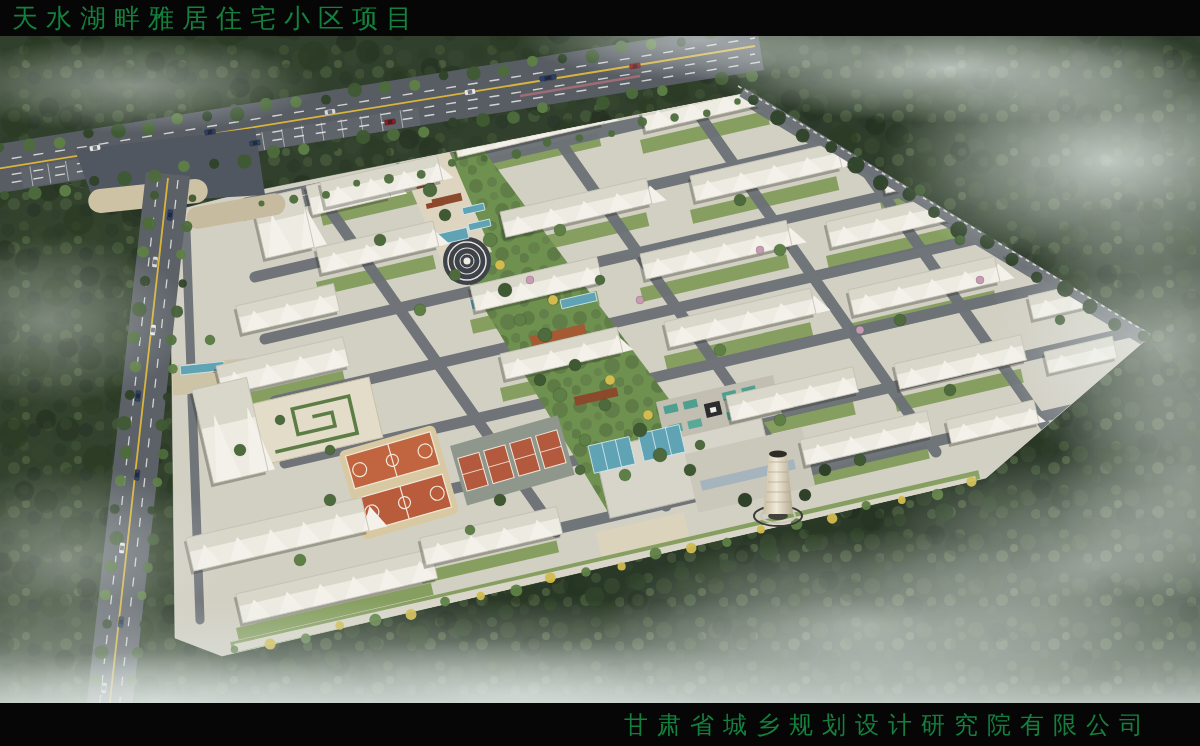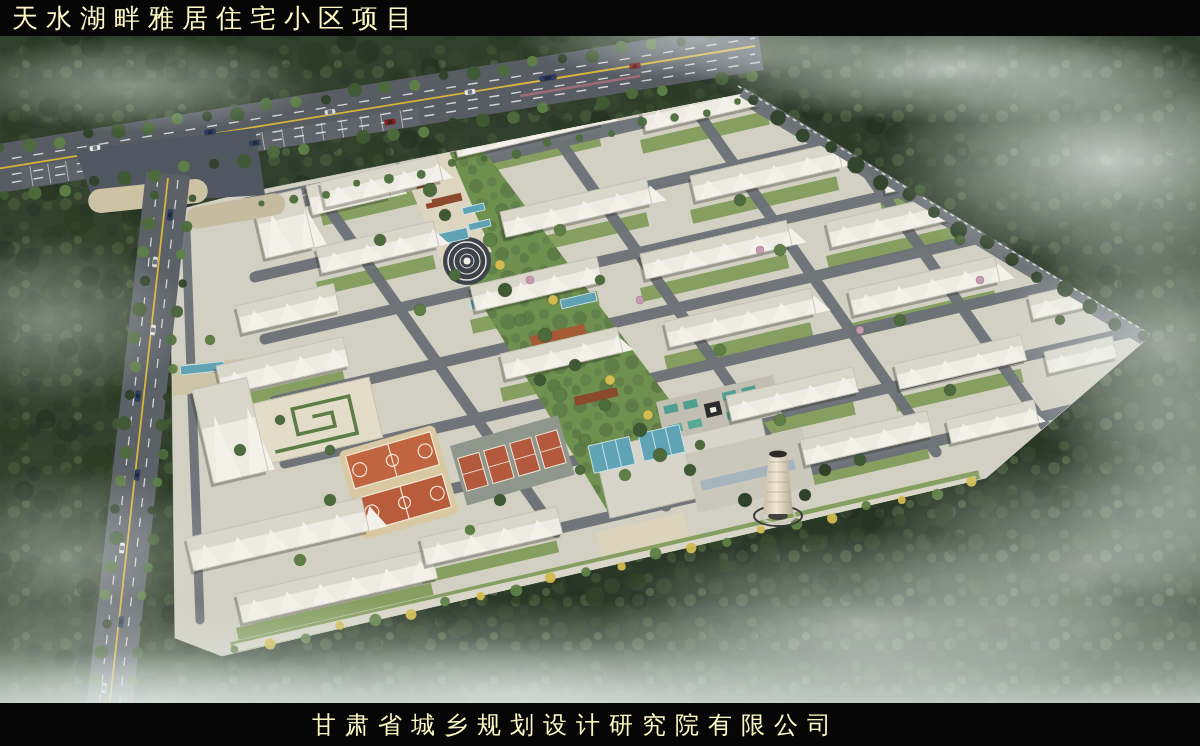--- a/index.html
+++ b/index.html
@@ -1,22 +1,22 @@
 <!DOCTYPE html>
 <html><head>
 <meta charset="utf-8">
 <style>
   html,body{margin:0;padding:0;background:#000;}
   .stage{position:relative;width:1200px;height:746px;background:#6e7f65;overflow:hidden;
          font-family:"DejaVu Serif","Liberation Serif",serif;}
   .stage svg{position:absolute;left:0;top:0;}
-  .bar{position:absolute;left:0;right:0;background:#060606;color:#fef9c3;z-index:5;
+  .bar{position:absolute;left:0;right:0;background:#060606;color:#15803d;z-index:5;
        white-space:nowrap;overflow:hidden;}
   .bar.top{top:0;height:36px;line-height:37px;font-size:26px;letter-spacing:8px;padding-left:12px;}
-  .bar.bottom{bottom:0;height:43px;line-height:44px;font-size:24px;letter-spacing:9px;text-align:center;padding-right:48px;}
+  .bar.bottom{bottom:0;height:43px;line-height:44px;font-size:24px;letter-spacing:9px;text-align:right;padding-right:48px;}
 </style>
 </head>
 <body>
 
 <div class="stage">
 
 <svg width="1200" height="746" viewBox="0 0 1200 746">
   <defs>
     <radialGradient id="fogG">
       <stop offset="0%" stop-color="#eef4f1" stop-opacity="0.95"></stop>

